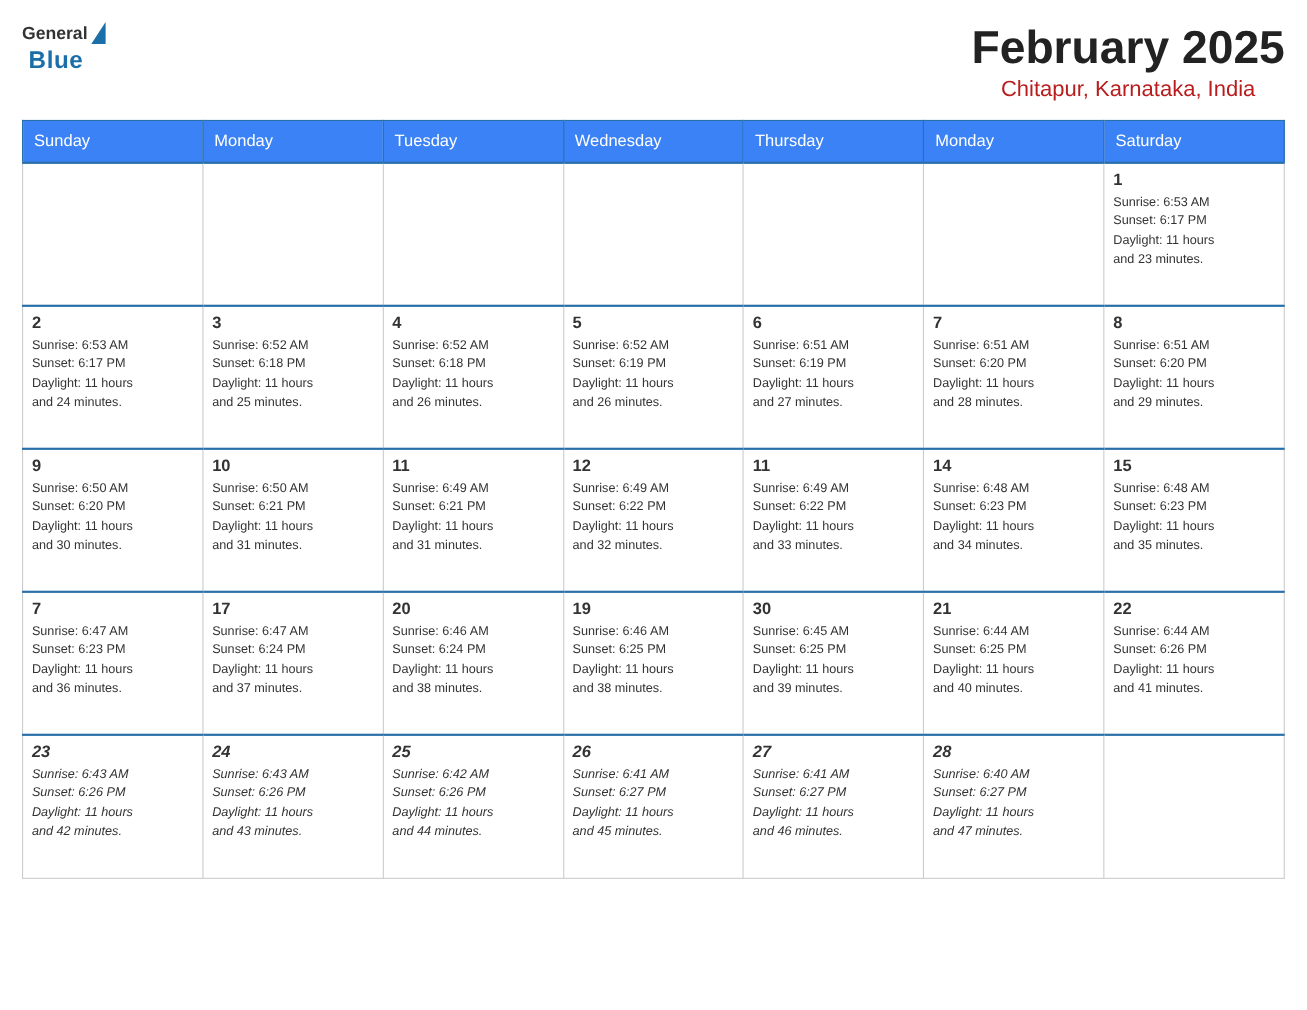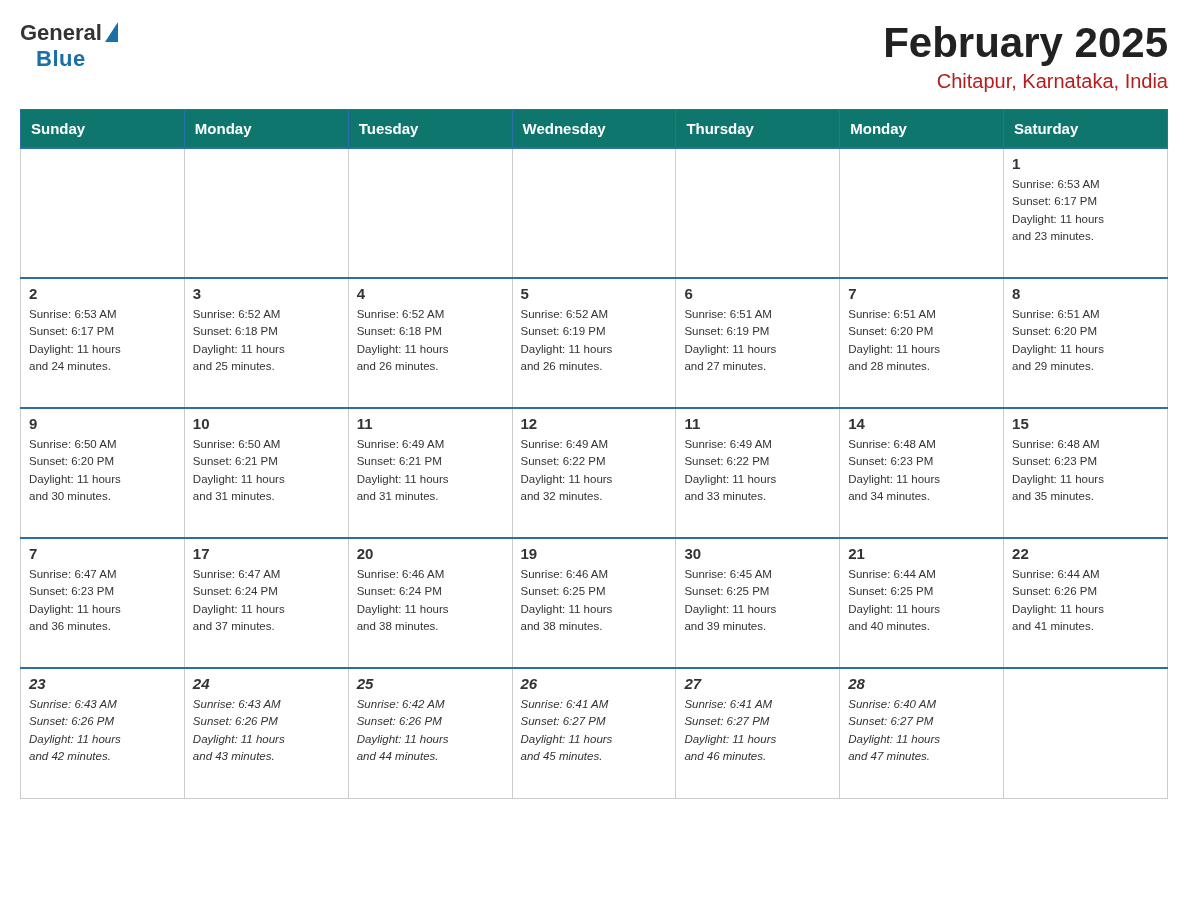--- a/index.html
+++ b/index.html
@@ -10,48 +10,48 @@
       width: 1188px;
       min-height: 918px;
     }
     .header {
       display: flex;
       justify-content: space-between;
       align-items: flex-start;
       margin-bottom: 16px;
     }
     .logo-text-general {
-      font-size: 22px;
+      font-size: 16px;
       font-weight: bold;
       color: #333;
     }
     .title-area {
-      text-align: right;
+      text-align: center;
     }
     .month-year {
       font-size: 42px;
       font-weight: bold;
       color: #222;
       line-height: 1.1;
     }
     .location {
       font-size: 20px;
       color: #b91c1c;
       margin-top: 4px;
     }
     .calendar {
       width: 100%;
       border-collapse: collapse;
       border: 1px solid #bbb;
     }
     .calendar thead tr th {
-      background-color: #0f766e;
+      background-color: #3b82f6;
       color: #fff;
       font-size: 15px;
-      font-weight: bold;
+      font-weight: normal;
       padding: 10px 10px;
       text-align: left;
       border: 1px solid #2a6fa8;
     }
     .calendar tbody tr td {
       vertical-align: top;
       width: 14.28%;
       border: 1px solid #ccc;
       border-top: 2px solid #2a6fa8;
       padding: 6px 8px;
@@ -89,21 +89,21 @@
       border-left: 13px solid transparent;
       border-right: 0px solid transparent;
       border-bottom: 20px solid #1a6fa8;
       margin-left: 3px;
       margin-bottom: 2px;
     }
     .logo-row2 {
       font-size: 22px;
       font-weight: bold;
       color: #1a6fa8;
-      margin-left: 16px;
+      margin-left: 6px;
       letter-spacing: 0.5px;
     }
     .last-row td {
       border-bottom: 1px solid #ccc;
       font-style: italic;
     }
   </style>
 </head>
 <body>
 

